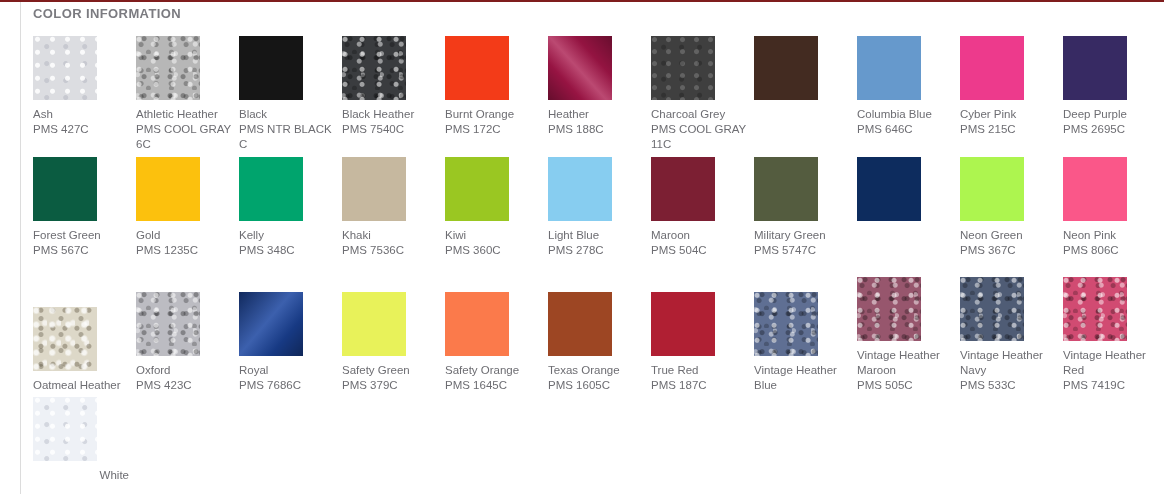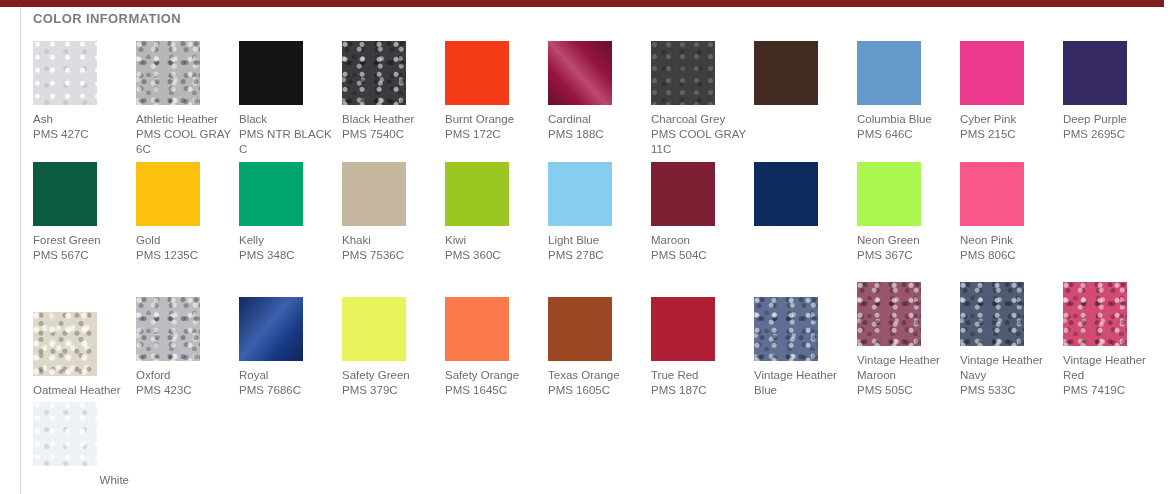--- a/index.html
+++ b/index.html
@@ -7,21 +7,21 @@
     width:1171px;height:494px;
     background:#ffffff;
     font-family:"Liberation Sans", sans-serif;
     overflow:hidden;
     position:relative;
   }
   #page{
     position:relative;
     width:1164px;height:494px;
     box-sizing:border-box;
-    border-top:7px solid #7f1d1d;
+    border-top:2px solid #7f1d1d;
   }
   
   #rail{
     position:absolute;
     left:20px;top:0;
     width:1px;height:494px;
     background:#dcdcdc;
   }
   #section-title{
     position:absolute;
@@ -108,21 +108,21 @@
         <div class="cell">
           <span class="swatch" style="background-color:#f33b18;"></span>
           <div class="labels">
             <span class="cname">Burnt Orange</span>
             <span class="cpms">PMS 172C</span>
           </div>
         </div>
         <div class="cell">
           <span class="swatch" style="background-color:#a8164a;background-image:linear-gradient(48deg, rgba(0,0,0,.40) 0%, rgba(0,0,0,.10) 28%,rgba(255,255,255,.22) 48%, rgba(0,0,0,.12) 70%, rgba(0,0,0,.38) 100%);"></span>
           <div class="labels">
-            <span class="cname">Cardinal</span>
+            <span class="cname">Heather</span>
             <span class="cpms">PMS 188C</span>
           </div>
         </div>
         <div class="cell">
           <span class="swatch" style="background-color:#3f3f3f;background-image:radial-gradient(circle at 25% 30%, rgba(255,255,255,.18) 0 2px, transparent 3px),radial-gradient(circle at 70% 70%, rgba(0,0,0,.20) 0 2px, transparent 3px);background-size:14px 12px,18px 16px;"></span>
           <div class="labels">
             <span class="cname">Charcoal Grey</span>
             <span class="cpms">PMS COOL GRAY 11C</span>
           </div>
         </div>
@@ -195,20 +195,27 @@
           </div>
         </div>
         <div class="cell">
           <span class="swatch" style="background-color:#7c1f33;"></span>
           <div class="labels">
             <span class="cname">Maroon</span>
             <span class="cpms">PMS 504C</span>
           </div>
         </div>
         <div class="cell">
+          <span class="swatch" style="background-color:#545c3f;"></span>
+          <div class="labels">
+            <span class="cname">Military Green</span>
+            <span class="cpms">PMS 5747C</span>
+          </div>
+        </div>
+        <div class="cell">
           <span class="swatch" style="background-color:#0d2c5e;"></span>
         </div>
         <div class="cell">
           <span class="swatch" style="background-color:#adf54f;"></span>
           <div class="labels">
             <span class="cname">Neon Green</span>
             <span class="cpms">PMS 367C</span>
           </div>
         </div>
         <div class="cell">

